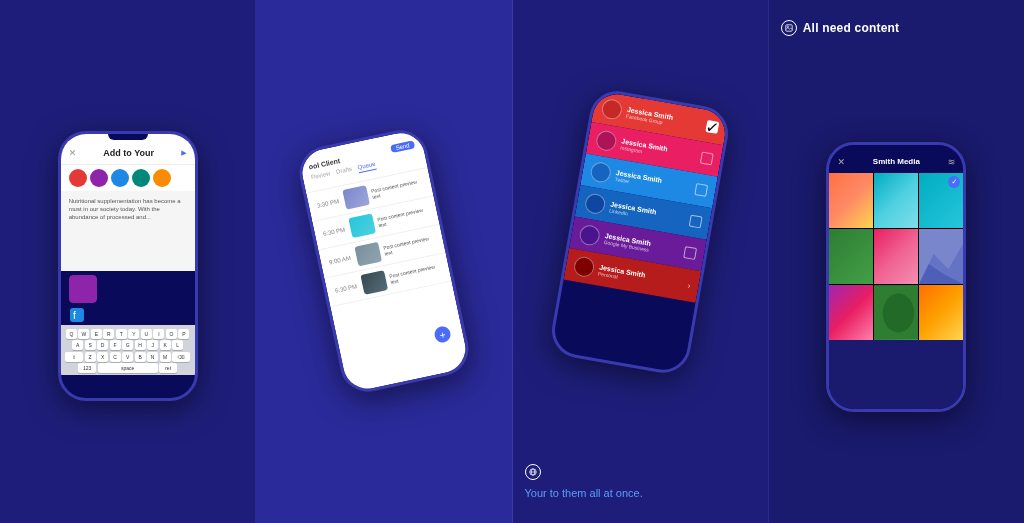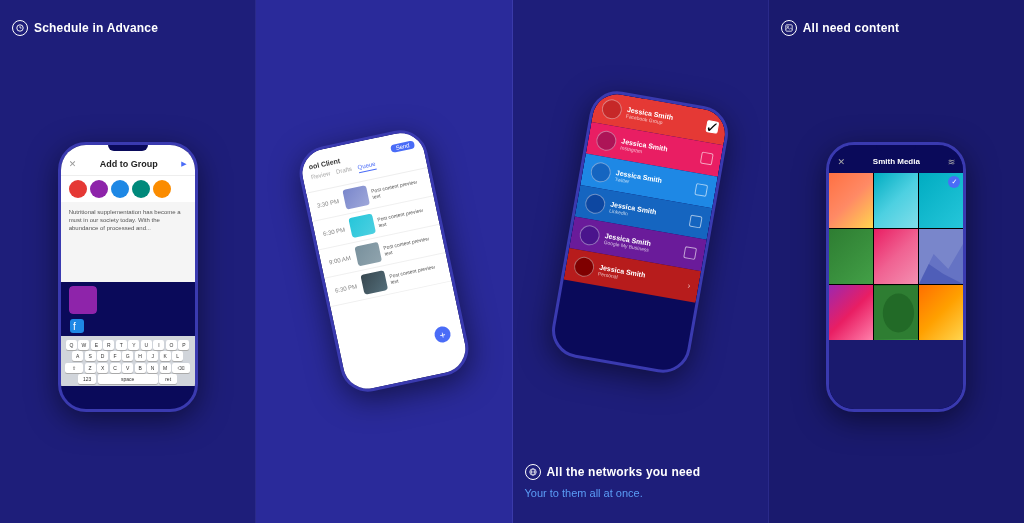--- a/index.html
+++ b/index.html
@@ -369,37 +369,27 @@
       align-items: center;
       justify-content: center;
       color: #fff;
       font-size: 7px;
     }
   </style>
 </head>
 <body>
 
 <div class="panel panel-1">
-  <div class="feature-heading">
-    <div class="feature-icon">
-      <svg viewBox="0 0 10 10">
-          <circle cx="5" cy="5" r="4" stroke="#fff" stroke-width="1.2" fill="none"></circle>
-          <line x1="5" y1="5" x2="5" y2="2.5" stroke="#fff" stroke-width="1"></line>
-          <line x1="5" y1="5" x2="7" y2="5" stroke="#fff" stroke-width="1"></line>
-        </svg>
-    </div>
-    <span class="feature-title">Schedule in Advance</span>
-  </div>
 
   <div class="phone-container">
     <div class="phone phone-1">
       <div class="phone-notch"></div>
       <div class="phone-1-header">
         <span class="close-x">✕</span>
-        <span class="phone-1-header-title">Add to Group</span>
+        <span class="phone-1-header-title">Add to Your</span>
         <span class="send-btn">▶</span>
       </div>
       <div class="avatar-row">
         <div class="avatar-circle" style="background:#e53935"></div>
         <div class="avatar-circle" style="background:#8e24aa"></div>
         <div class="avatar-circle" style="background:#1e88e5"></div>
         <div class="avatar-circle" style="background:#00897b"></div>
         <div class="avatar-circle" style="background:#fb8c00"></div>
       </div>
       <div class="phone-1-content">Nutritional supplementation has become a must in our society today. With the abundance of processed and...</div>
@@ -559,21 +549,20 @@
   </div>
 
   <div class="feature-heading">
     <div class="feature-icon">
       <svg viewBox="0 0 10 10" width="10" height="10">
           <circle cx="5" cy="5" r="4" stroke="#fff" stroke-width="1" fill="none"></circle>
           <ellipse cx="5" cy="5" rx="2" ry="4" stroke="#fff" stroke-width="0.8" fill="none"></ellipse>
           <line x1="1" y1="5" x2="9" y2="5" stroke="#fff" stroke-width="0.8"></line>
         </svg>
     </div>
-    <span class="feature-title">All the networks you need</span>
   </div>
   <div class="feature-desc">Your to them all at once.</div>
 </div>
 
 <div class="panel panel-4">
   <div class="feature-heading">
     <div class="feature-icon">
       <svg viewBox="0 0 10 10" width="10" height="10">
           <rect x="1" y="1" width="8" height="8" rx="1" stroke="#fff" stroke-width="1" fill="none"></rect>
           <circle cx="3.5" cy="3.5" r="1" stroke="#fff" stroke-width="0.8" fill="none"></circle>

